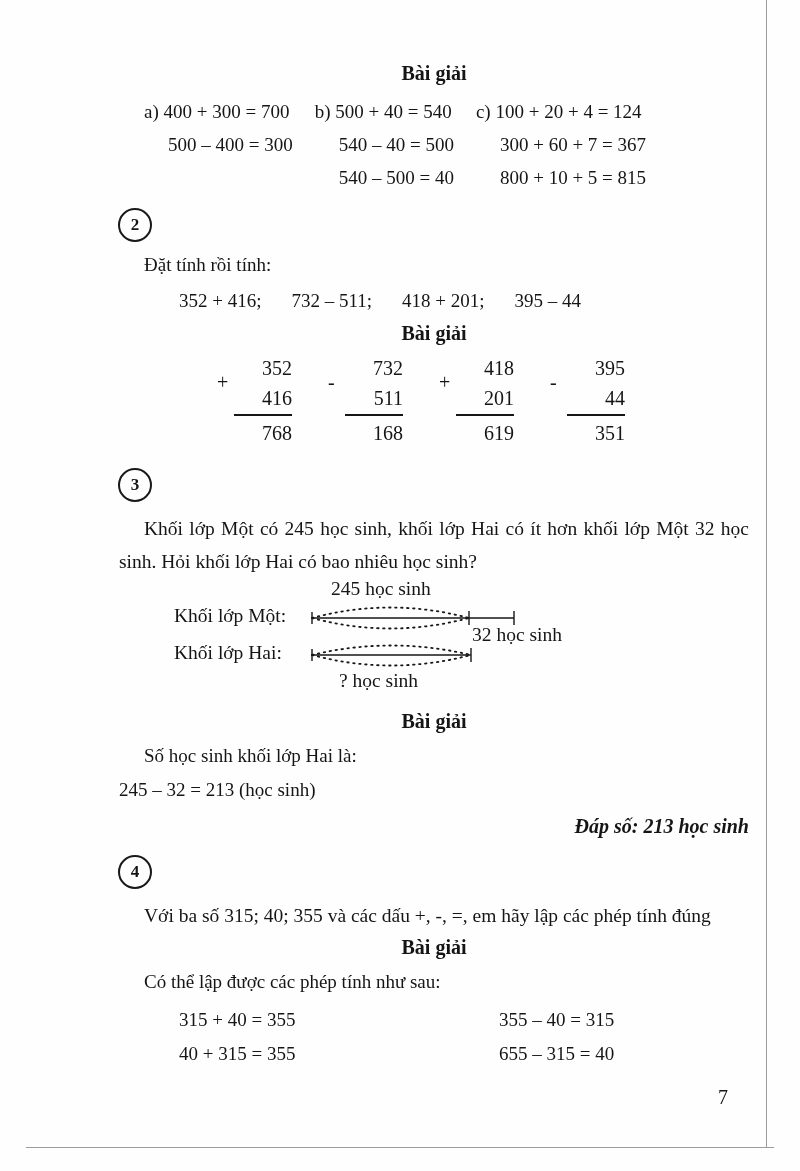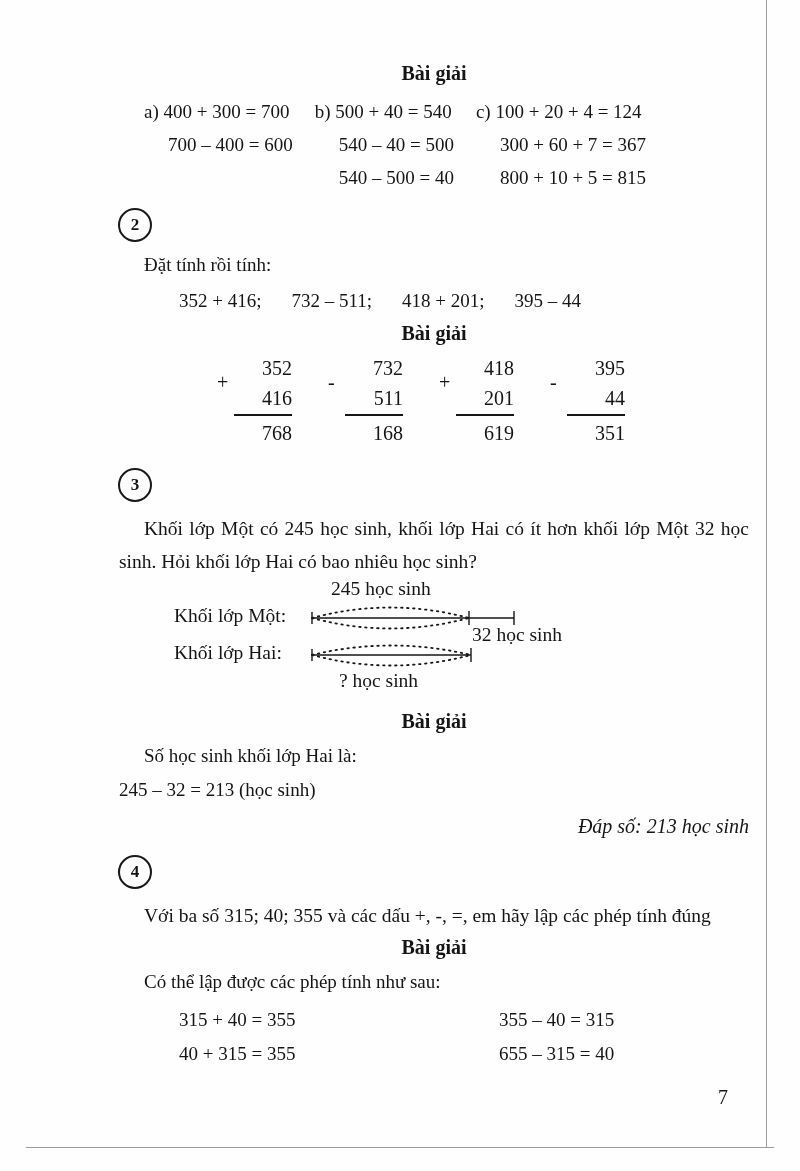--- a/index.html
+++ b/index.html
@@ -48,40 +48,40 @@
   .diagram svg{position:absolute;left:0;top:0;}
   .dlabel{position:absolute;white-space:nowrap;font-size:19.5px;}
   .dl-top{left:297px;top:0;}
   .dl-row1{left:140px;top:27px;}
   .dl-side{left:438px;top:46px;}
   .dl-row2{left:140px;top:64px;}
   .dl-bottom{left:305px;top:92px;}
 
   .sol-intro{margin:8px 0 0 110px;line-height:30px;}
   .sol-eq{width:630px;margin-left:85px;margin-top:4px;line-height:30px;}
-  .answer{width:630px;margin-left:85px;margin-top:6px;text-align:right;font-weight:normal;font-style:italic;font-size:20px;line-height:30px;}
+  .answer{width:630px;margin-left:85px;margin-top:6px;text-align:right;font-weight:bold;font-style:italic;font-size:20px;line-height:30px;}
 
   .eq-row2{display:flex;margin:6px 0 0 145px;line-height:34px;}
   .eq-col2-left{width:320px;}
 
   .page-num{position:absolute;left:718px;top:1086px;font-size:20px;}
 </style>
 </head>
 <body>
 
 <div class="page">
   <div class="rule-right"></div>
   <div class="rule-bottom"></div>
 
   <div class="bai-giai h1">Bài giải</div>
 
   <div class="eq-row3">
     <div class="eq-col">
       <div class="eq-line">a) 400 + 300 = 700</div>
-      <div class="eq-line ind">700 – 400 = 600</div>
+      <div class="eq-line ind">500 – 400 = 300</div>
     </div>
     <div class="eq-col">
       <div class="eq-line">b) 500 + 40 = 540</div>
       <div class="eq-line ind">540 – 40 = 500</div>
       <div class="eq-line ind">540 – 500 = 40</div>
     </div>
     <div class="eq-col">
       <div class="eq-line">c) 100 + 20 + 4 = 124</div>
       <div class="eq-line ind">300 + 60 + 7 = 367</div>
       <div class="eq-line ind">800 + 10 + 5 = 815</div>

